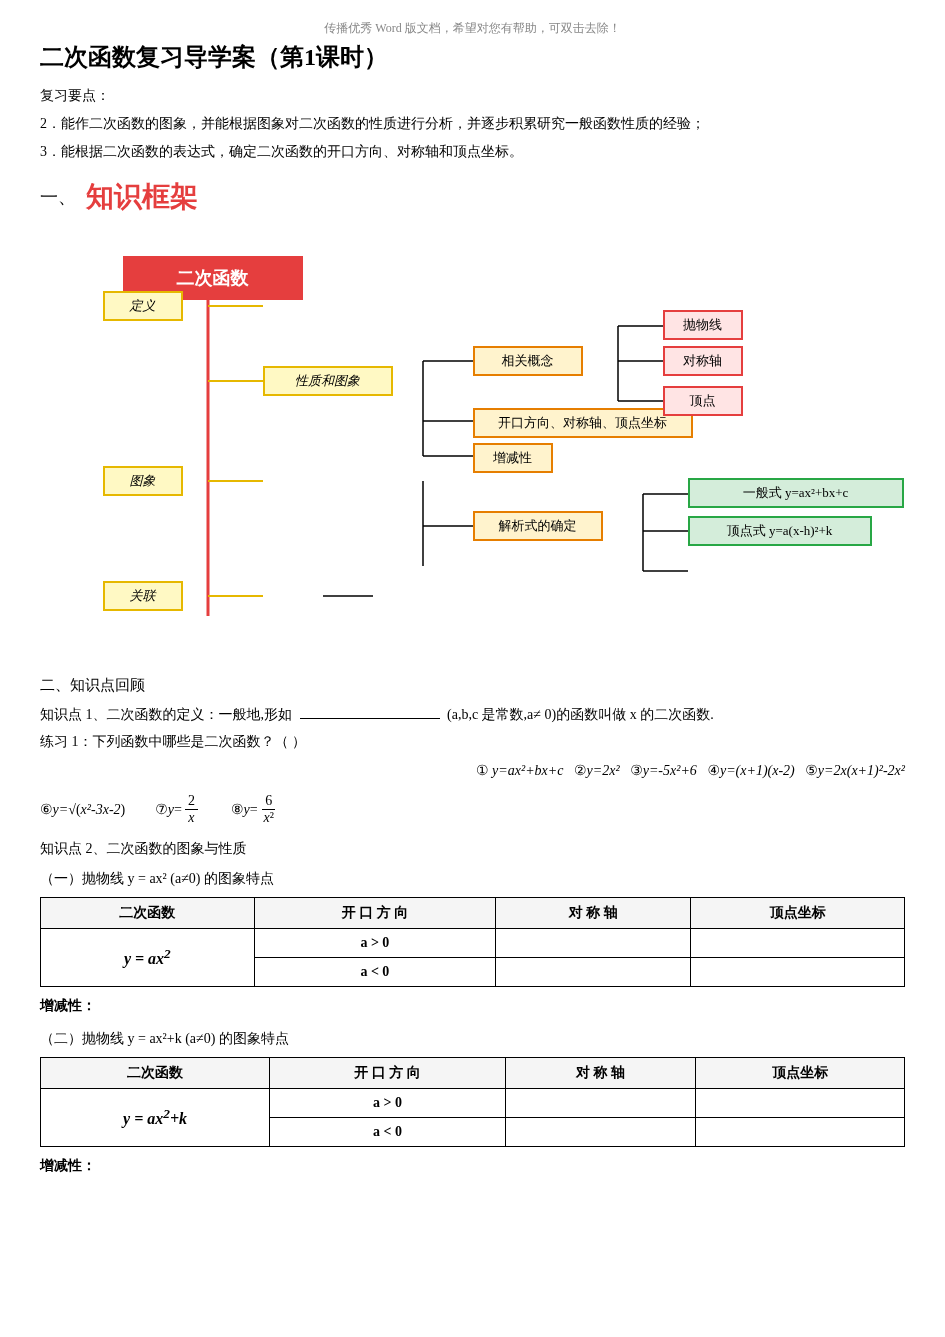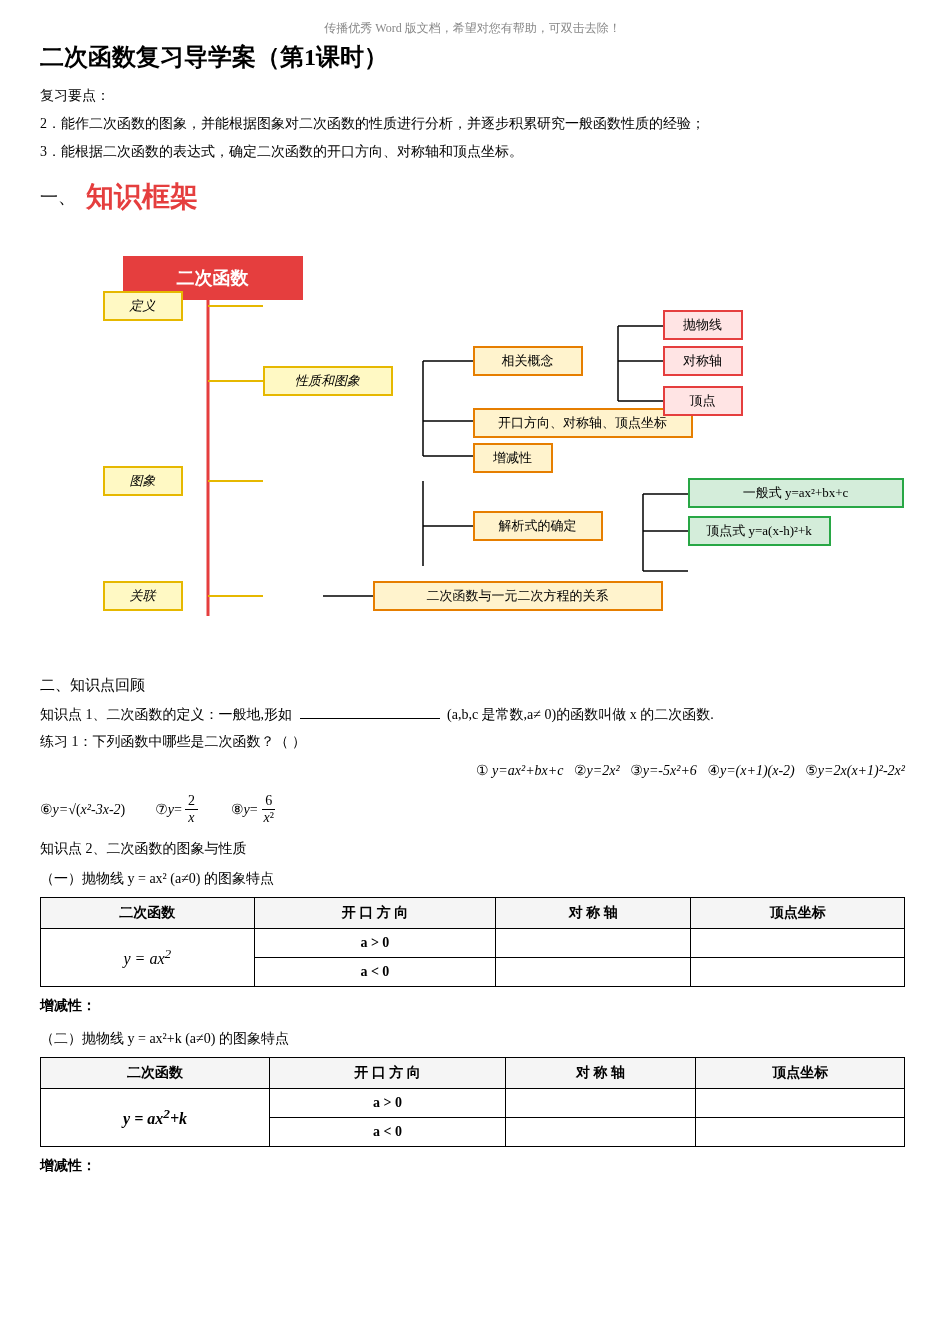--- a/index.html
+++ b/index.html
@@ -255,28 +255,25 @@
   </div>
 
   <div class="mm-box mm-orange" style="left:430px; top:285px; width:130px;">
     <span>解析式的确定</span>
   </div>
 
   <div class="mm-box mm-green" style="left:645px; top:252px; width:216px;">
     <span>一般式 y=ax²+bx+c</span>
   </div>
 
-  <div class="mm-box mm-green" style="left:645px; top:290px; width:143px;">
+  <div class="mm-box mm-green" style="left:645px; top:290px; width:184px;">
     <span>顶点式 y=a(x-h)²+k</span>
   </div>
 
 
-  <div class="mm-box mm-orange" style="left:330px; top:355px; width:290px;">
-    <span>二次函数与一元二次方程的关系</span>
-  </div>
 </div>
 
 <div class="section2">
   <div class="section2-title">
     <span>二、知识点回顾</span>
   </div>
 
   <div class="knowledge-point">
     <span>知识点 1、二次函数的定义：一般地,形如</span>
     <span class="underline-blank"></span>
@@ -323,21 +320,21 @@
       <thead>
         <tr>
           <th>二次函数</th>
           <th>开 口 方 向</th>
           <th>对 称 轴</th>
           <th>顶点坐标</th>
         </tr>
       </thead>
       <tbody>
         <tr>
-          <td rowspan="2" style="font-size:16px; font-style:italic; font-weight:normal;">y = ax<sup>2</sup></td>
+          <td rowspan="2" style="font-size:16px; font-style:italic; font-weight:bold;">y = ax<sup>2</sup></td>
           <td style="font-weight:bold;">a &gt; 0</td>
           <td></td>
           <td></td>
         </tr>
         <tr>
           <td style="font-weight:bold;">a &lt; 0</td>
           <td></td>
           <td></td>
         </tr>
       </tbody>

